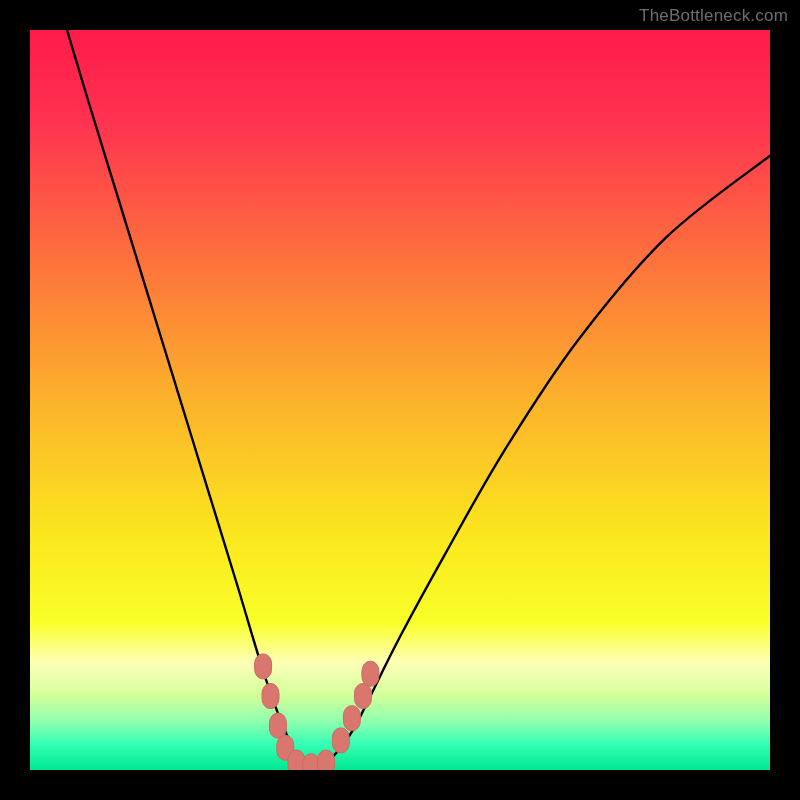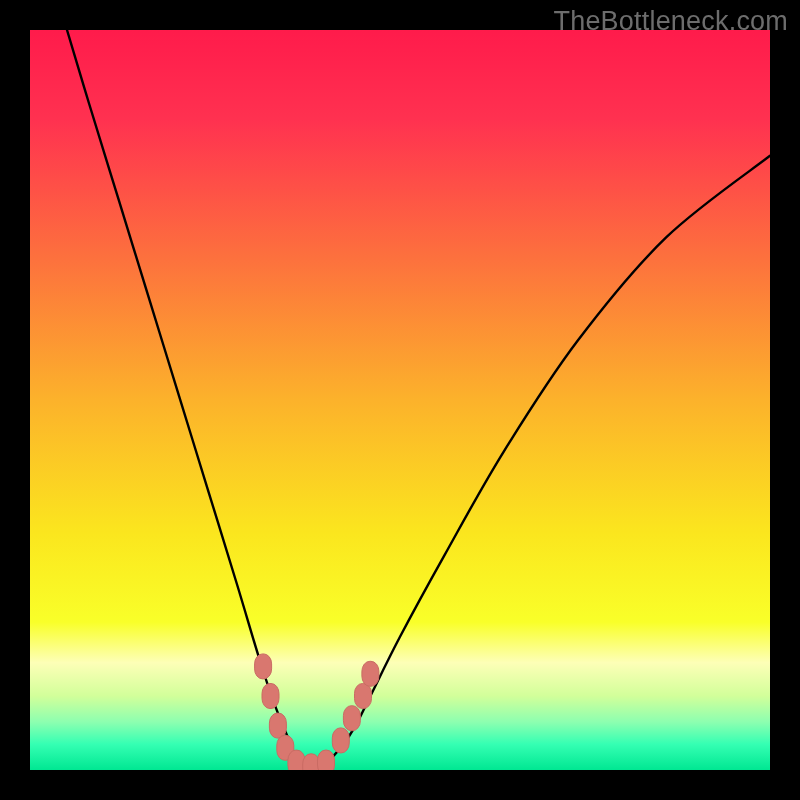--- a/index.html
+++ b/index.html
@@ -35,21 +35,21 @@
     position: absolute;
     inset: 0;
     width: 740px;
     height: 740px;
   }
   .watermark {
     position: absolute;
     top: 6px;
     right: 12px;
     color: #6d6d6d;
-    font-size: 27px;
+    font-size: 17px;
     letter-spacing: 0.2px;
     font-weight: 400;
     text-align: right;
   }
 </style>
 </head>
 <body>
 
 <div class="frame">
   <div class="plot">

